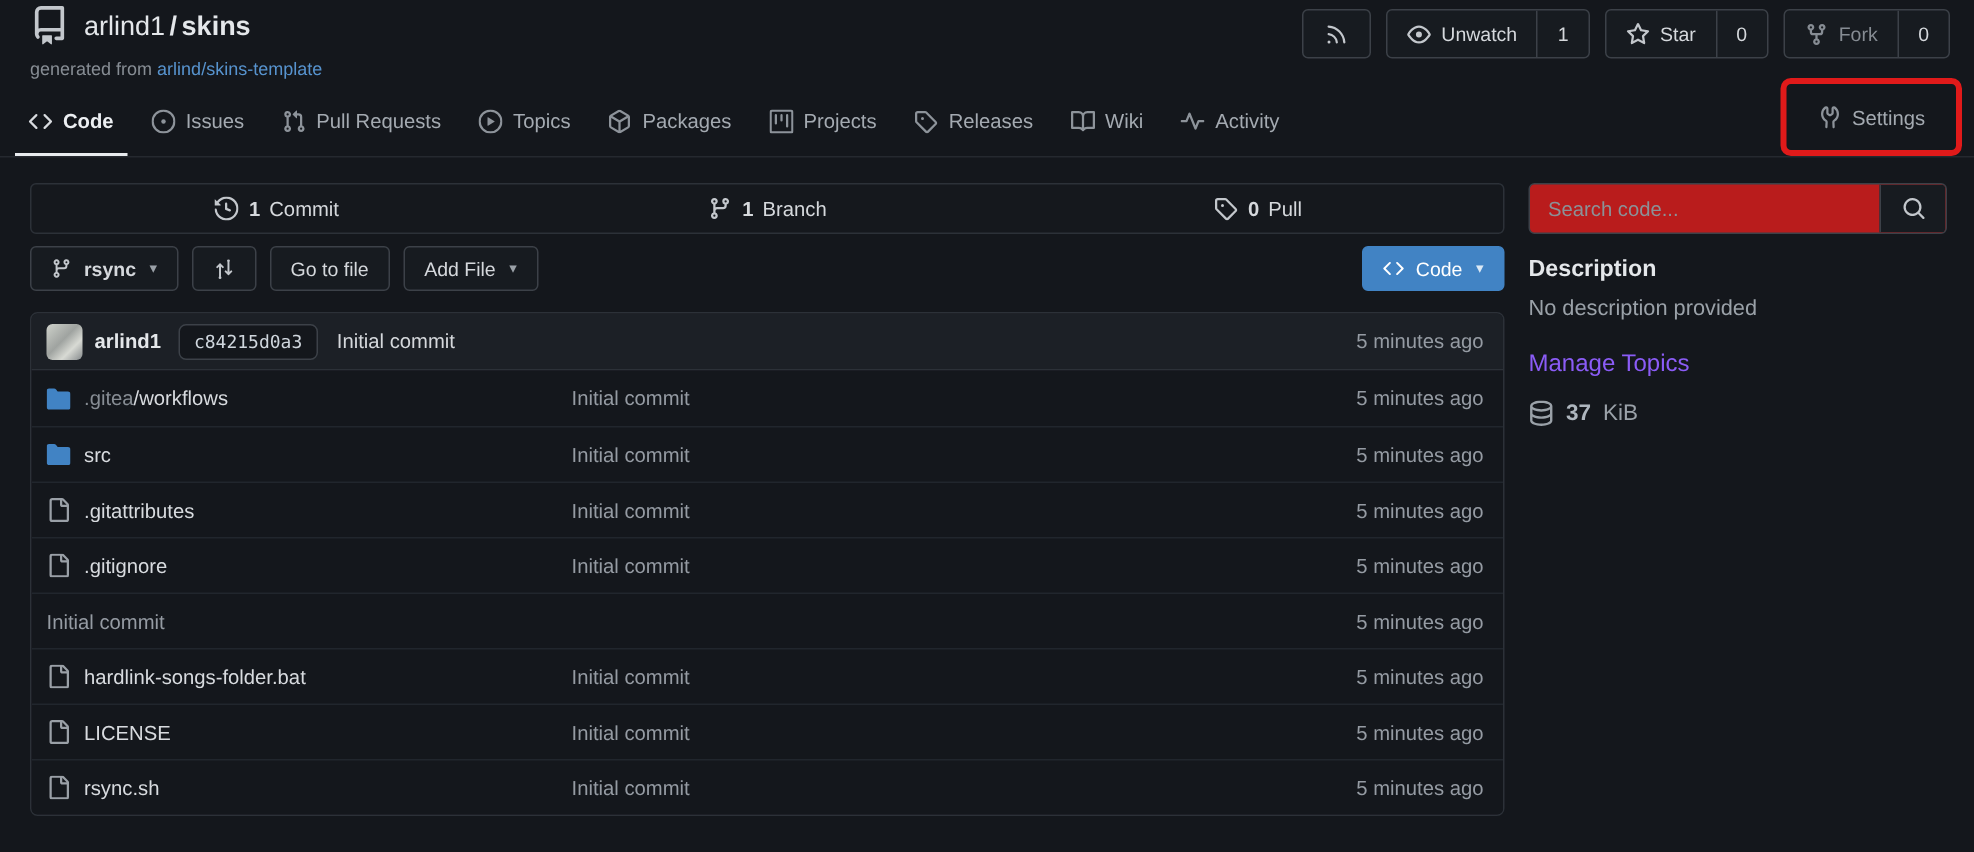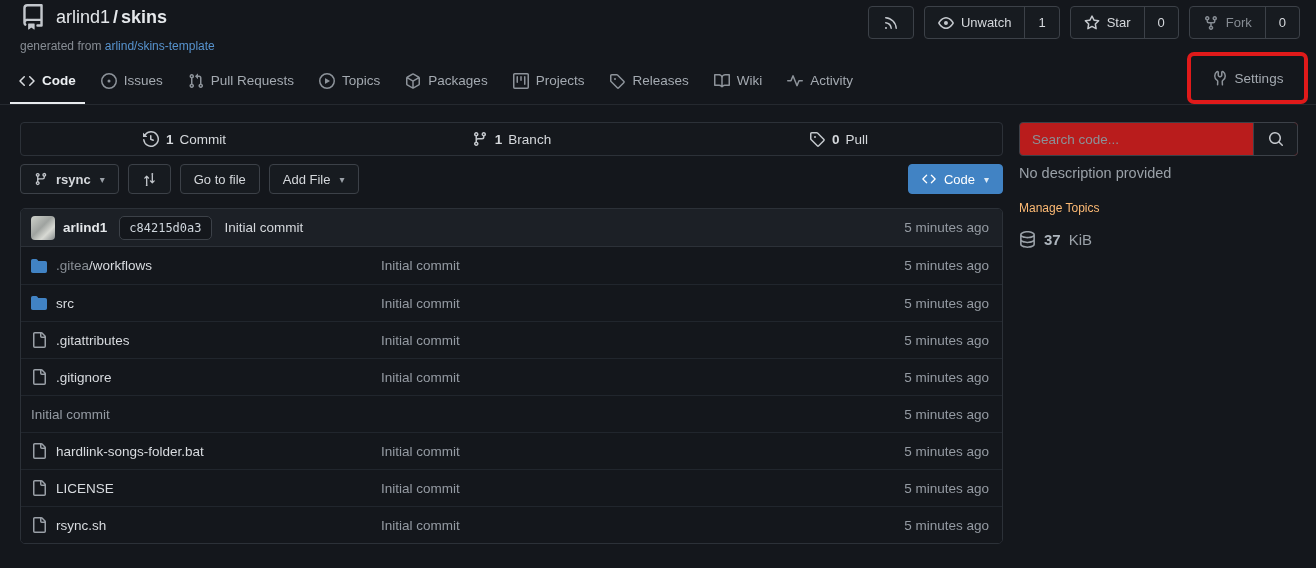--- a/index.html
+++ b/index.html
@@ -114,21 +114,21 @@
   .search-box { display:flex; height:34px; border:1px solid #3c4148; border-radius:4px; overflow:hidden; background:#b91c1c; }
   .search-box input {
     flex:1; background:transparent; border:none; outline:none;
     color:#d5d8dc; font-size:13.5px; padding:0 12px;
     font-family:"Liberation Sans", sans-serif;
   }
   .search-box input::placeholder { color:#8b9197; }
   .search-btn { width:44px; border-left:1px solid #3c4148; display:flex; align-items:center; justify-content:center; color:#c3c7cc; cursor:pointer; background:#171b20; }
   .desc-title { margin-top:15px; font-size:15.5px; font-weight:700; color:#e4e7ea; }
   .desc-text { margin-top:9px; font-size:14.5px; color:#9aa1a8; }
-  .manage-topics { margin-top:20px; font-size:12px; color:#fdba74; cursor:pointer; display:inline-block; }
+  .manage-topics { margin-top:20px; font-size:16px; color:#8b5cf6; cursor:pointer; display:inline-block; }
   .repo-size { margin-top:15px; display:flex; align-items:flex-start; gap:8px; color:#9aa1a8; font-size:15px; }
   .repo-size .num { color:#aeb6be; font-weight:700; }
 </style>
 </head>
 <body>
 
 <div class="top-header">
   <div>
     <div class="title-row">
       <span class="icon repo-icon">
@@ -459,20 +459,21 @@
     <div class="search-box">
       <input type="text" placeholder="Search code..." style="">
       <div class="search-btn">
         <span class="icon">
           <svg width="16" height="16" viewBox="0 0 16 16" fill="currentColor">
               <path d="M10.68 11.74a6 6 0 1 1 1.06-1.06l3.04 3.04a.749.749 0 0 1-.326 1.275.749.749 0 0 1-.734-.215ZM11.5 7a4.5 4.5 0 1 0-9 0 4.5 4.5 0 0 0 9 0Z"></path>
             </svg>
         </span>
       </div>
     </div>
+    <div class="desc-title">Description</div>
     <div class="desc-text">No description provided</div>
     <a class="manage-topics">Manage Topics</a>
     <div class="repo-size">
       <span class="icon">
         <svg width="17" height="17" viewBox="0 0 16 16" fill="currentColor">
             <path d="M1 3.5c0-.626.292-1.165.7-1.59.406-.422.956-.767 1.579-1.041C4.525.32 6.195 0 8 0c1.805 0 3.475.32 4.722.869.622.274 1.172.62 1.578 1.04.408.426.7.965.7 1.591v9c0 .626-.292 1.165-.7 1.59-.406.422-.956.767-1.579 1.041C11.475 15.68 9.805 16 8 16c-1.805 0-3.475-.32-4.721-.869-.623-.274-1.173-.62-1.579-1.04-.408-.426-.7-.965-.7-1.591Zm1.5 0c0 .133.058.318.282.551.227.237.591.483 1.101.707C4.898 5.205 6.353 5.5 8 5.5c1.646 0 3.101-.295 4.118-.742.508-.224.873-.471 1.1-.708.224-.232.282-.417.282-.55 0-.133-.058-.318-.282-.551-.227-.237-.591-.483-1.101-.707C11.102 1.795 9.647 1.5 8 1.5c-1.646 0-3.101.295-4.118.742-.508.224-.873.471-1.1.708-.224.232-.282.417-.282.55Zm0 4.5c0 .133.058.318.282.551.227.237.591.483 1.101.707C4.898 9.705 6.353 10 8 10c1.646 0 3.101-.295 4.118-.742.508-.224.873-.471 1.1-.708.224-.232.282-.417.282-.55V5.724c-.241.15-.503.286-.778.407C11.475 6.68 9.805 7 8 7c-1.805 0-3.475-.32-4.721-.869a6.15 6.15 0 0 1-.779-.407Zm0 2.225v2.275c0 .133.058.318.282.55.227.237.592.484 1.1.708 1.016.447 2.471.742 4.118.742 1.647 0 3.102-.295 4.117-.742.51-.224.874-.47 1.101-.707.224-.233.282-.418.282-.551v-2.275c-.241.15-.503.285-.778.406C11.475 11.18 9.805 11.5 8 11.5c-1.805 0-3.475-.32-4.721-.869a6.327 6.327 0 0 1-.779-.406Z"></path>
           </svg>
       </span>
       <span class="num">37</span>
       <span>KiB</span>

